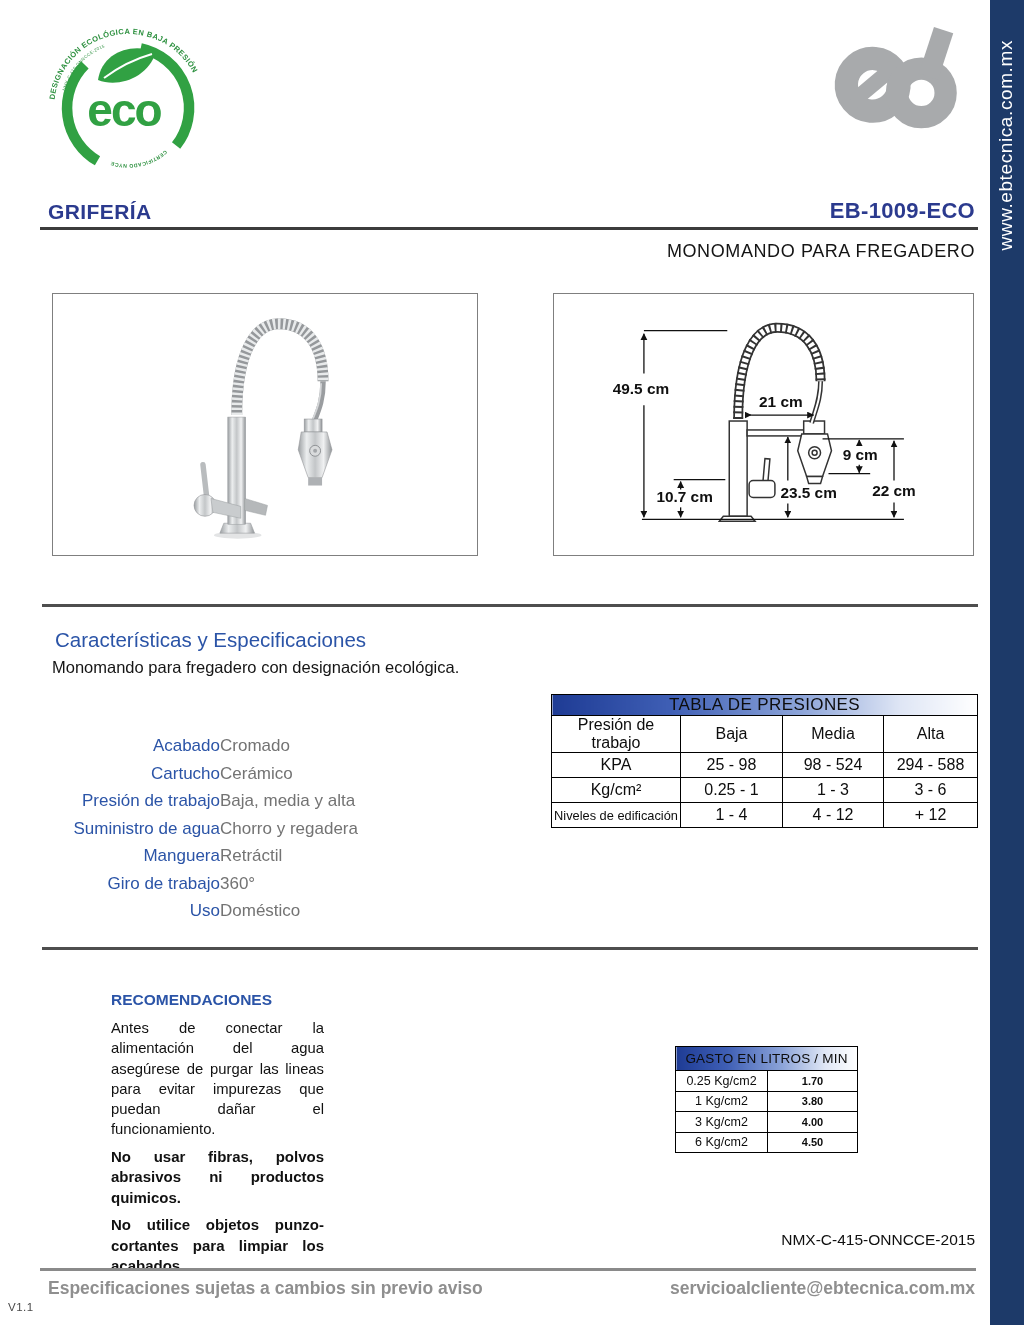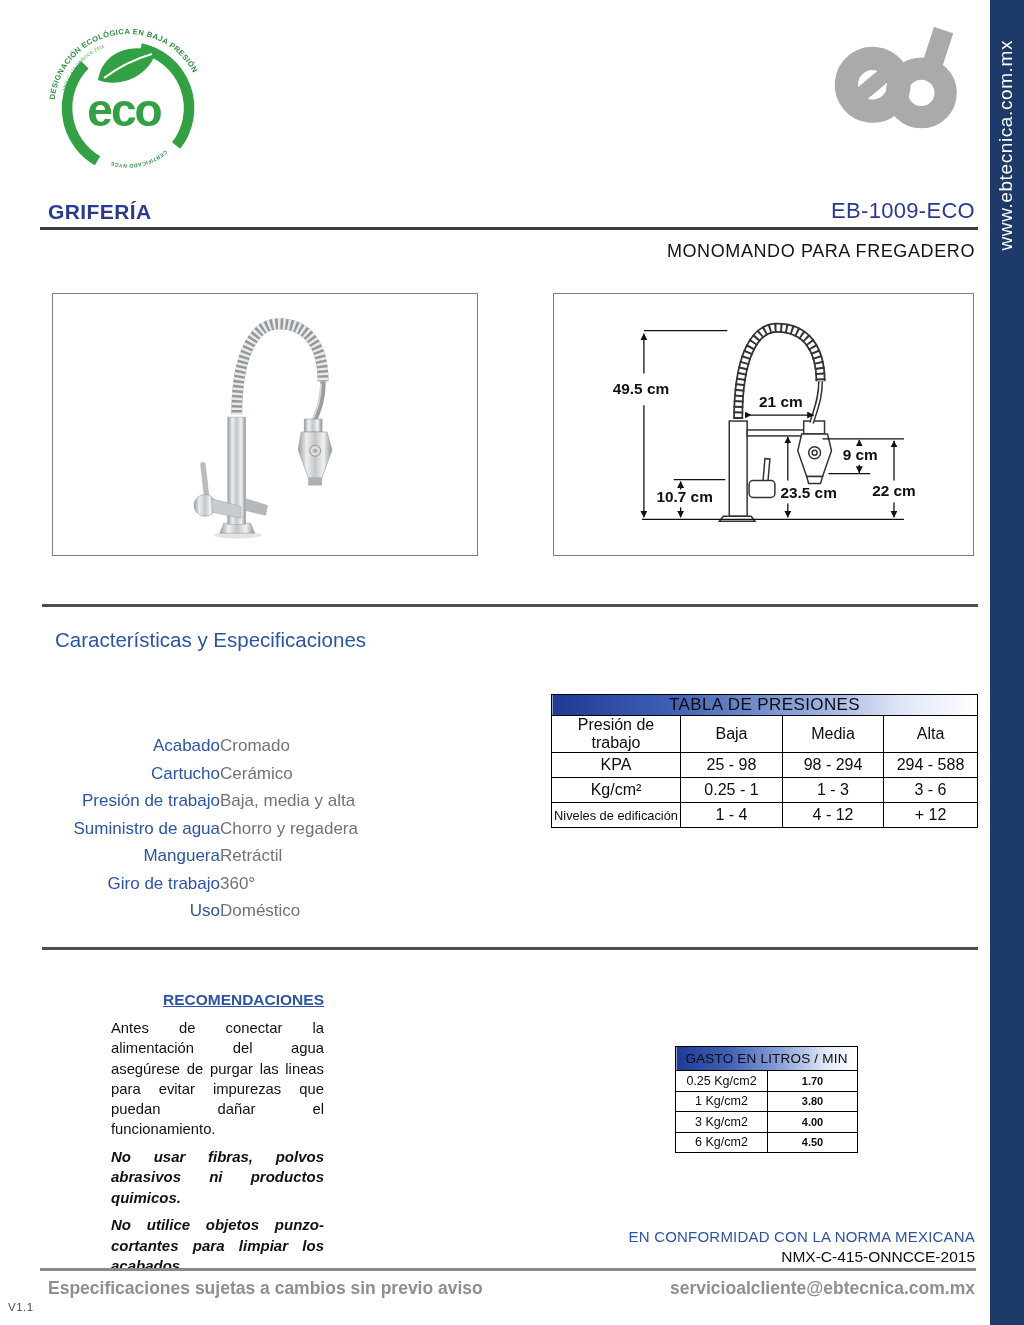--- a/index.html
+++ b/index.html
@@ -10,21 +10,21 @@
   .navy-bar { position:absolute; right:0; top:0; width:34px; height:1325px; background:#1d3a69; }
   .navy-bar .vtext { position:absolute; top:40px; left:5px; writing-mode:vertical-rl; transform:rotate(180deg);
     color:#fff; font-size:19px; letter-spacing:0.6px; white-space:nowrap; }
 
   
   .eco-logo { position:absolute; left:40px; top:16px; width:170px; height:162px; }
   .eb-logo  { position:absolute; left:820px; top:24px; width:152px; height:114px; }
 
   
   .h-category { position:absolute; left:48px; top:200px; font-size:21px; font-weight:bold; color:#2b3a8e; letter-spacing:0.4px; }
-  .h-model    { position:absolute; right:49px; top:198px; font-size:22px; font-weight:normal; color:#2b3a8e; letter-spacing:0.3px; }
+  .h-model    { position:absolute; right:49px; top:198px; font-size:22px; font-weight:bold; color:#2b3a8e; letter-spacing:0.3px; }
   .h-rule     { position:absolute; left:40px; top:227px; width:938px; height:3px; background:#3c3c3c; }
   .h-product  { position:absolute; right:49px; top:241px; font-size:18px; color:#141414; letter-spacing:0.6px; }
 
   
   .photo-box   { position:absolute; left:52px; top:293px; width:426px; height:263px; border:1.5px solid #7f7f7f; background:#fff; }
   .diagram-box { position:absolute; left:553px; top:293px; width:421px; height:263px; border:1.5px solid #7f7f7f; background:#fff; }
   .photo-box svg, .diagram-box svg { display:block; width:100%; height:100%; }
 
   .divider { position:absolute; left:42px; width:936px; height:2.5px; background:#4e4e4e; }
   .divider.d1 { top:604px; } .divider.d2 { top:947px; }
@@ -46,23 +46,23 @@
   .p-table .tbl-title td { height:16px; }
   .p-table td { height:25px; }
   .p-table .small-cell { font-size:12.8px;margin-top:36px; }
   .f-table { position:absolute; left:675px; top:1046px; width:182px; }
   .f-table .tbl-title td { height:24px; font-size:13.5px; letter-spacing:0.2px; }
   .f-table td { height:20.5px; font-size:12.5px; }
   .f-table td.val { font-size:11px; font-weight:bold; }
 
   
   .reco { position:absolute; left:111px; top:991px; width:213px; }
-  .reco-title { text-align:right; font-size:15.5px; font-weight:bold; color:#2b54a7; margin-bottom:3px;text-decoration:underline; }
+  .reco-title { text-align:left; font-size:15.5px; font-weight:bold; color:#2b54a7; margin-bottom:3px; }
   .reco p { font-size:14.8px; line-height:1.37; text-align:justify; color:#111; }
-  .reco p.b { font-weight:bold; margin-top:7px; font-size:15px;font-style:italic; }
+  .reco p.b { font-weight:bold; margin-top:7px; font-size:15px; }
   .reco p.first { margin-top:9px; }
 
   
   .compliance { position:absolute; right:49px; top:1228px; text-align:right; }
   .compliance .c1 { font-size:15px; color:#2b54a7; letter-spacing:0.2px; }
   .compliance .c2 { font-size:15.5px; color:#101010; margin-top:3px; }
   .foot-rule { position:absolute; left:40px; top:1268px; width:936px; height:3px; background:#8a8a8a; }
   .foot-left  { position:absolute; left:48px;  top:1278px; font-size:17.5px; font-weight:bold; color:#8f8f8f; }
   .foot-right { position:absolute; right:49px; top:1278px; font-size:17.5px; font-weight:bold; color:#8f8f8f; }
   .version { position:absolute; left:8px; top:1301px; font-size:11.5px; color:#4a4a4a; letter-spacing:0.5px; }
@@ -206,20 +206,21 @@
       <text class="dim-label" x="308" y="167" text-anchor="middle">9 cm</text>
       <text class="dim-label" x="256" y="206" text-anchor="middle">23.5 cm</text>
       <text class="dim-label" x="342" y="204" text-anchor="middle">22 cm</text>
       <text class="dim-label" x="131" y="210" text-anchor="middle">10.7 cm</text>
     </svg>
   </div>
 
   <div class="divider d1"></div>
 
   <div class="sec-title">Características y Especificaciones</div>
+  <div class="sec-sub">Monomando para fregadero con designación ecológica.</div>
 
   <div class="spec-list">
     <div class="spec-row"><span class="spec-label">Acabado</span><span class="spec-value">Cromado</span></div>
     <div class="spec-row"><span class="spec-label">Cartucho</span><span class="spec-value">Cerámico</span></div>
     <div class="spec-row"><span class="spec-label">Presión de trabajo</span><span class="spec-value">Baja, media y alta</span></div>
     <div class="spec-row"><span class="spec-label">Suministro de agua</span><span class="spec-value">Chorro y regadera</span></div>
     <div class="spec-row"><span class="spec-label">Manguera</span><span class="spec-value">Retráctil</span></div>
     <div class="spec-row"><span class="spec-label">Giro de trabajo</span><span class="spec-value">360°</span></div>
     <div class="spec-row"><span class="spec-label">Uso</span><span class="spec-value">Doméstico</span></div>
   </div>
@@ -237,21 +238,21 @@
         </tr>
     <tr>
       <td>Presión de trabajo</td>
       <td>Baja</td>
       <td>Media</td>
       <td>Alta</td>
     </tr>
     <tr>
       <td>KPA</td>
       <td>25 - 98</td>
-      <td>98 - 294</td>
+      <td>98 - 524</td>
       <td>294 - 588</td>
     </tr>
     <tr>
       <td>Kg/cm²</td>
       <td>0.25 - 1</td>
       <td>1 - 3</td>
       <td>3 - 6</td>
     </tr>
     <tr>
       <td class="small-cell">Niveles de edificación</td>
@@ -293,21 +294,20 @@
           <td class="val">4.00</td>
         </tr>
     <tr>
           <td>6 Kg/cm2</td>
           <td class="val">4.50</td>
         </tr>
   </tbody>
     </table>
 
   <div class="compliance">
-    <div class="c1">EN CONFORMIDAD CON LA NORMA MEXICANA</div>
     <div class="c2">NMX-C-415-ONNCCE-2015</div>
   </div>
 
   <div class="foot-rule"></div>
   <div class="foot-left">Especificaciones sujetas a cambios sin previo aviso</div>
   <div class="foot-right">servicioalcliente@ebtecnica.com.mx</div>
   <div class="version">V1.1</div>
 
 </div>
 

